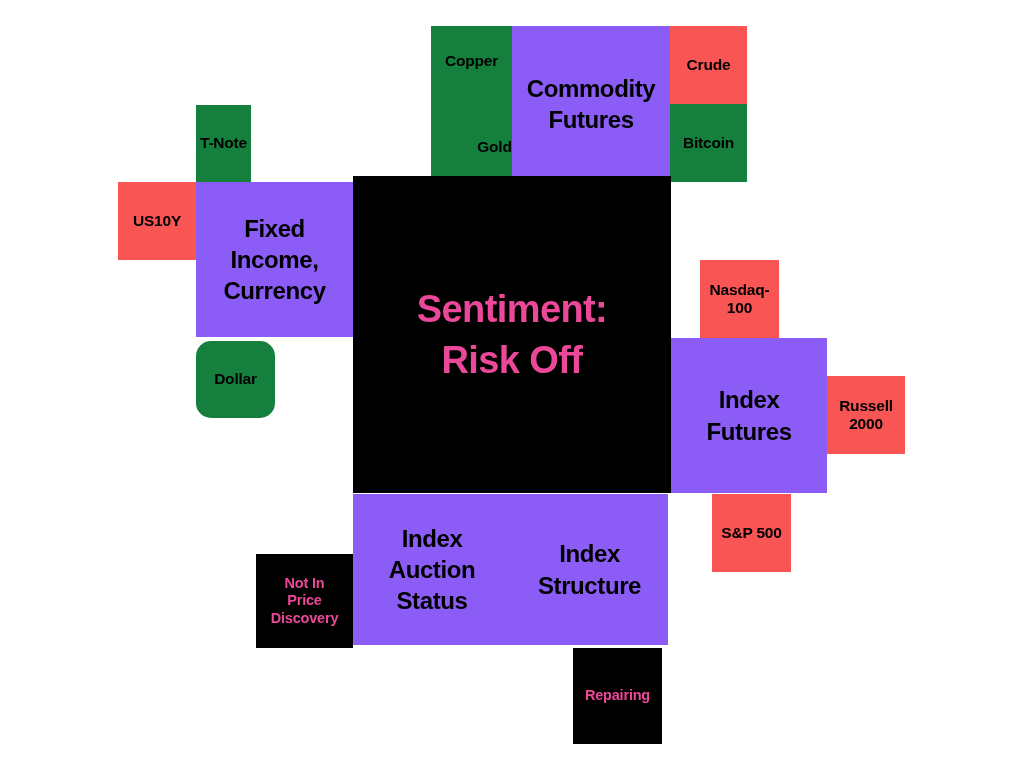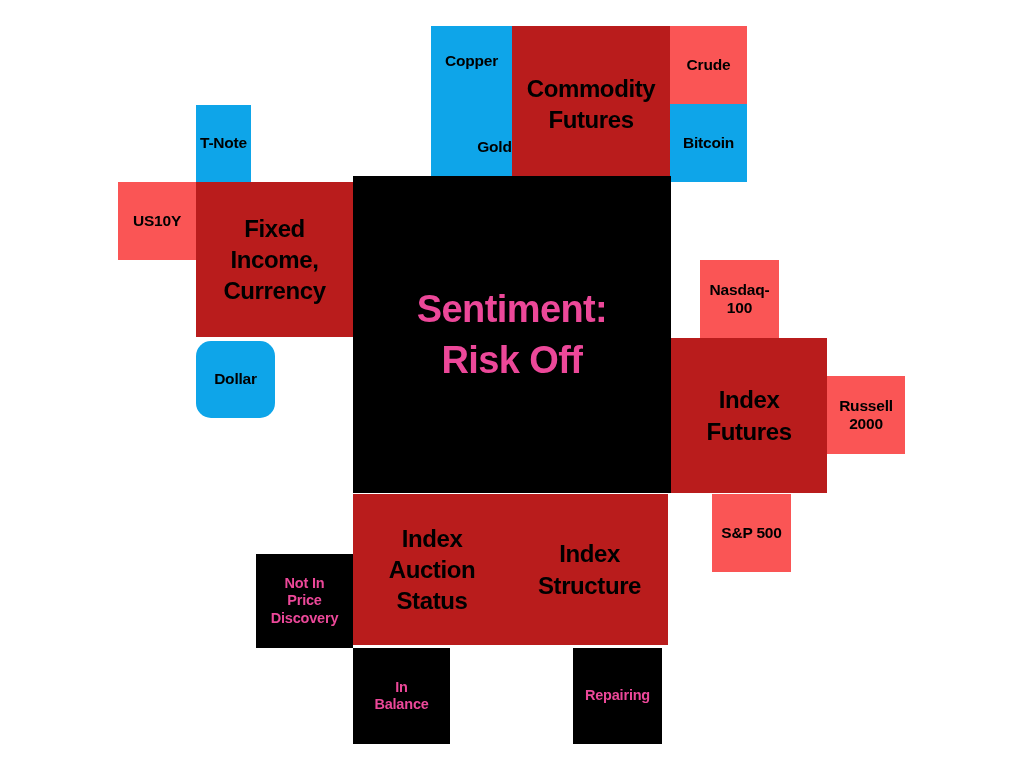--- a/index.html
+++ b/index.html
@@ -26,22 +26,22 @@
     align-items: center;
     justify-content: center;
     text-align: center;
     font-weight: bold;
     line-height: 1.18;
     letter-spacing: -0.2px;
     word-wrap: break-word;
     padding: 2px;
   }
   
-  .c-blue   { background: #b91c1c; color: #000000; }
-  .c-green  { background: #0ea5e9; color: #000000; }
+  .c-blue   { background: #8b5cf6; color: #000000; }
+  .c-green  { background: #15803d; color: #000000; }
   .c-red    { background: #fa5555; color: #000000; }
   .c-black  { background: #000000; color: #ec4899; }
 
   
   .s-hero {
     font-size: 38px;
     line-height: 1.32;
     letter-spacing: -0.6px;
   }
   .s-major {
@@ -150,24 +150,18 @@
   </div>
 
   <div class="tile c-black s-tag" style="left:256px; top:554px; width:97px; height:94px;">
     <span>
       <span>Not In</span><br>
       <span>Price</span><br>
       <span>Discovery</span>
     </span>
   </div>
 
-  <div class="tile c-black s-tag" style="left:353px; top:648px; width:97px; height:96px;">
-    <span>
-      <span>In</span><br>
-      <span>Balance</span>
-    </span>
-  </div>
 
   <div class="tile c-black s-tag" style="left:573px; top:648px; width:89px; height:96px;">
     <span>Repairing</span>
   </div>
 
 </div>
 
 </body></html>

